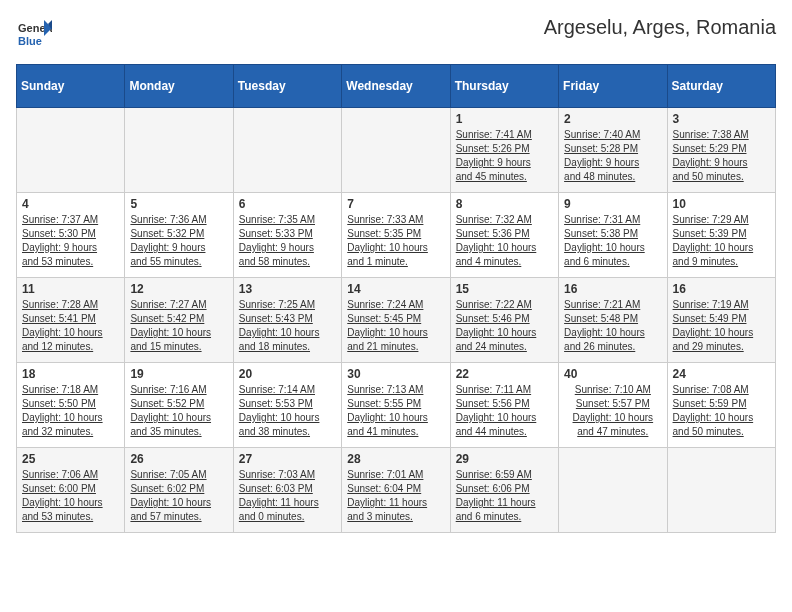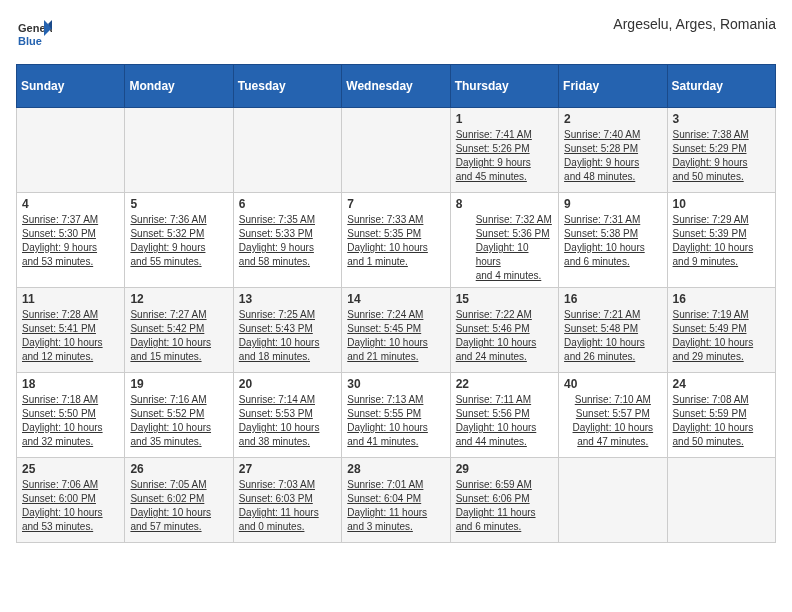--- a/index.html
+++ b/index.html
@@ -27,21 +27,21 @@
     }
     .title-area {
       text-align: right;
     }
     .month-title {
       font-size: 32px;
       font-weight: bold;
       color: #333;
     }
     .location-title {
-      font-size: 14px;
+      font-size: 20px;
       color: #333;
     }
     table {
       width: 100%;
       border-collapse: collapse;
       table-layout: fixed;
     }
     thead tr th {
       background-color: #2563b0;
       color: #fff;
@@ -159,21 +159,21 @@
         </td>
         <td>
           <span class="day-number">7</span>
           <div class="day-info" style="white-space: pre-line;">Sunrise: 7:33 AM
 Sunset: 5:35 PM
 Daylight: 10 hours
 and 1 minute.</div>
         </td>
         <td>
           <span class="day-number">8</span>
-          <div class="day-info" style="white-space: pre-line; margin-left: 20px;">Sunrise: 7:32 AM
+          <div class="day-info" style="white-space: pre-line;">Sunrise: 7:32 AM
 Sunset: 5:36 PM
 Daylight: 10 hours
 and 4 minutes.</div>
         </td>
         <td>
           <span class="day-number">9</span>
           <div class="day-info" style="white-space: pre-line;">Sunrise: 7:31 AM
 Sunset: 5:38 PM
 Daylight: 10 hours
 and 6 minutes.</div>

